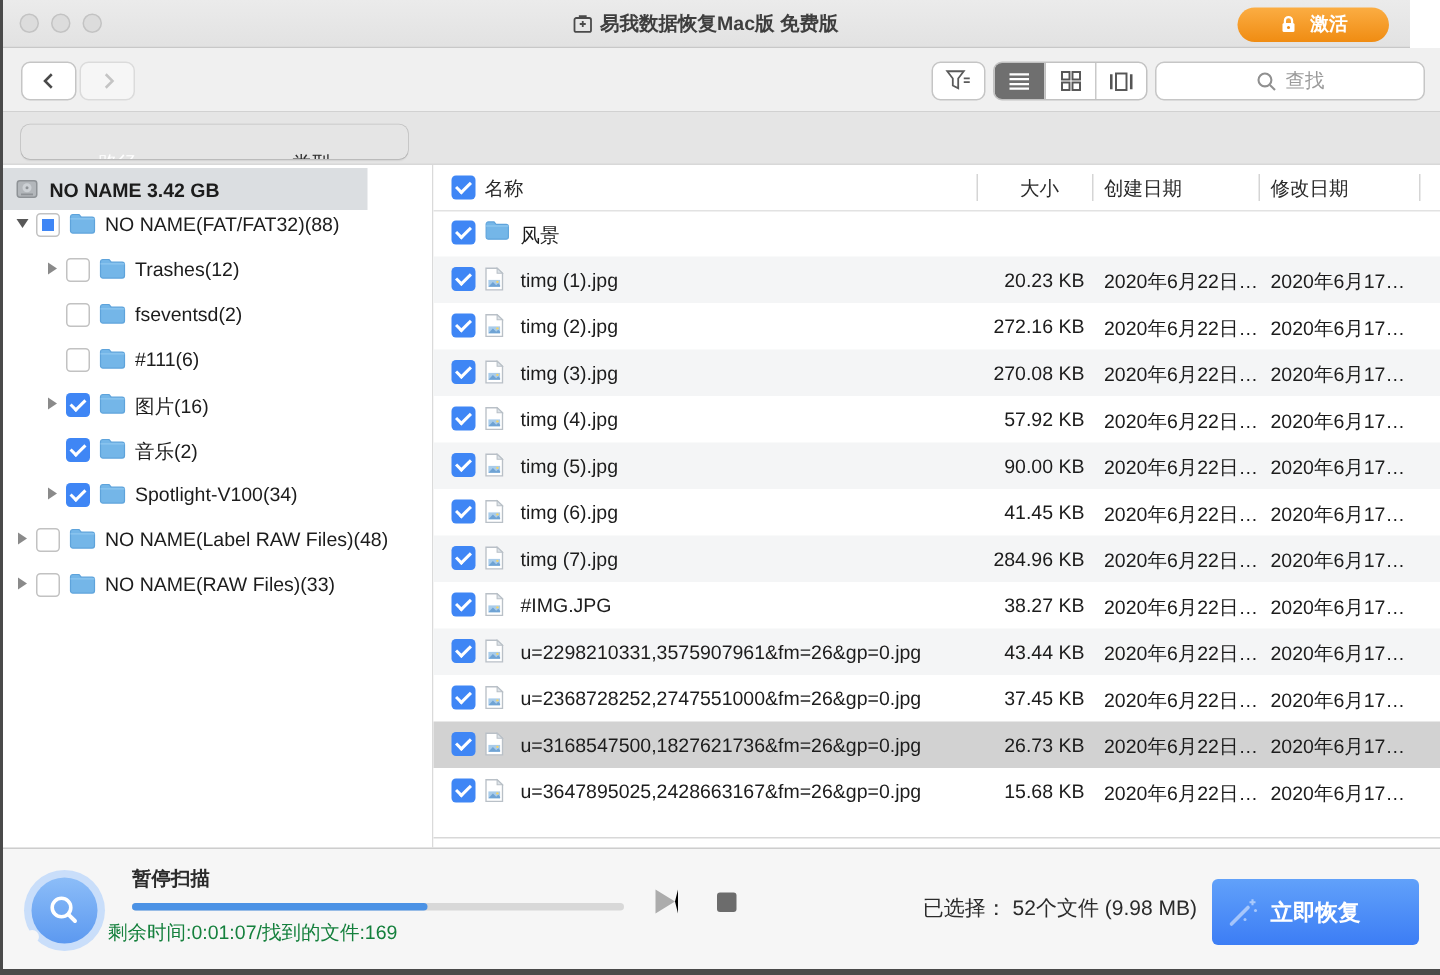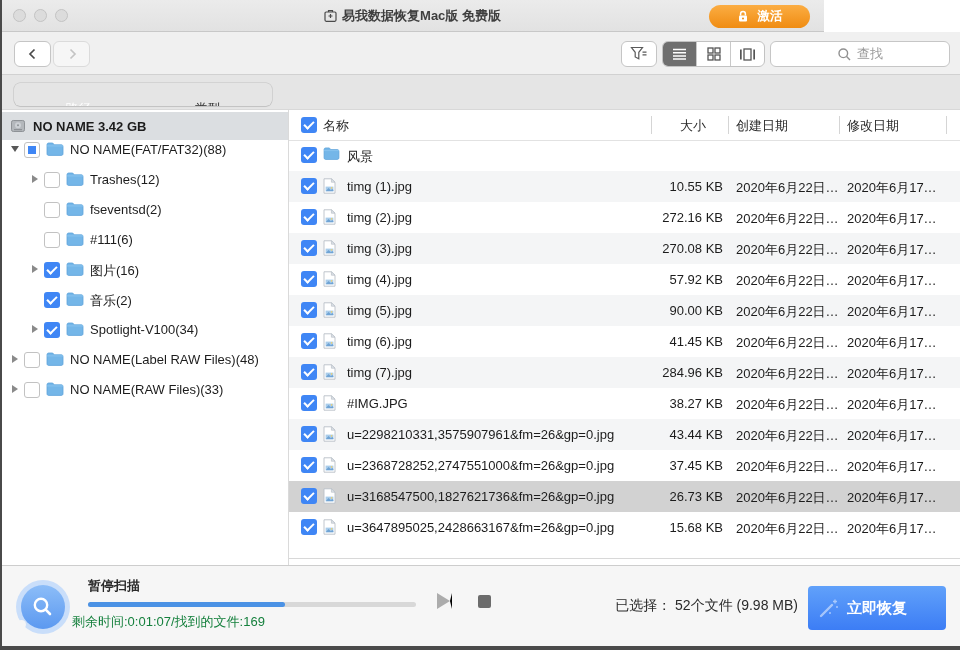--- a/index.html
+++ b/index.html
@@ -1,19 +1,19 @@
 <!DOCTYPE html>
 <html><head>
 <meta charset="utf-8">
 <style>
   html,body{margin:0;padding:0;background:#9a9a9a;}
   .window{position:relative;width:960px;height:650px;overflow:hidden;background:#fff;
           font-family:"Liberation Sans","DejaVu Sans",sans-serif;-webkit-font-smoothing:antialiased;}
   
-  .titlebar{position:absolute;left:0;top:0;width:824px;height:32px;
+  .titlebar{position:absolute;left:0;top:0;width:940px;height:32px;
             background:linear-gradient(#EBEBEB,#E2E2E2);border-bottom:1px solid #C8C8C8;box-sizing:border-box;}
   .traffic{position:absolute;left:13px;top:9px;display:flex;gap:8px;}
   .tl{width:13px;height:13px;border-radius:50%;background:#DCDCDC;border:1px solid #C3C3C3;box-sizing:border-box;}
   .wtitle{position:absolute;left:0;right:0;top:0;height:31px;display:flex;align-items:center;justify-content:center;
           gap:4px;font-size:13px;font-weight:600;color:#3E3E3E;}
   .activate{position:absolute;right:14px;top:5px;width:101px;height:23px;border:none;border-radius:11.5px;
             background:linear-gradient(180deg,#FBAD43,#F08C12);color:#fff;font-size:12.5px;font-weight:700;
             display:flex;align-items:center;justify-content:center;gap:9px;padding:0;font-family:inherit;}
   
   .toolbar{position:absolute;left:0;top:32px;width:960px;height:43px;background:#F0F0F0;
@@ -37,21 +37,21 @@
   .tabstrip{position:absolute;left:0;top:75px;width:960px;height:35px;background:#E5E5E5;
             border-bottom:1px solid #D8D8D8;box-sizing:border-box;}
   .tabctl{position:absolute;left:14px;top:8px;width:258px;height:23px;border-radius:6px;display:flex;overflow:hidden;
           box-shadow:0 0 0 0.5px rgba(0,0,0,.16),0 1px 1px rgba(0,0,0,.08);}
   .tab{flex:1;display:flex;align-items:center;justify-content:center;font-size:13px;margin-top:26px;}
   .tab.active{background:#3C82F7;color:#fff;}
   .tab.inactive{background:#FDFDFD;color:#2E2E2E;}
   
   .sidebar{position:absolute;left:0;top:110px;width:289px;height:455px;background:#fff;
            border-right:1px solid #DADADA;box-sizing:border-box;}
-  .devband{position:absolute;left:0;top:2px;width:288px;height:28px;background:#DBDEE1;display:flex;
+  .devband{position:absolute;left:0;top:2px;width:245px;height:28px;background:#DBDEE1;display:flex;
            align-items:center;gap:7px;padding-left:10px;font-size:13px;font-weight:700;color:#1C1C1C;box-sizing:border-box;}
   #tree{position:absolute;left:0;top:32px;right:1px;}
   .tree-item{height:30px;display:flex;align-items:flex-start;font-size:13px;color:#1C1C1C;white-space:nowrap;}
   .arr{width:13px;height:13px;display:inline-flex;align-items:center;justify-content:center;margin-right:3px;flex:none;}
   .arr-down::before{content:"";border-left:4.5px solid transparent;border-right:4.5px solid transparent;border-top:6px solid #585858;}
   .arr-right::before{content:"";border-top:4.5px solid transparent;border-bottom:4.5px solid transparent;border-left:6px solid #8A8A8A;}
   .cb{width:16px;height:16px;border-radius:3px;position:relative;flex:none;box-sizing:border-box;display:inline-block;}
   .cb-unchecked{background:#fff;border:1px solid #C2C2C2;}
   .cb-partial{background:#fff;border:1px solid #C2C2C2;}
   .cb-partial::after{content:"";position:absolute;left:3px;top:3px;width:8px;height:8px;background:#3F86F5;}
@@ -330,21 +330,21 @@
           <span class="rowicon">
             <svg width="13" height="16" viewBox="0 0 13 16">
      <path d="M1 .8h7.4L12 4.2v11H1z" fill="#fff" stroke="#B9C0C7" stroke-width="0.9"></path>
      <path d="M8.4 .8 12 4.2H8.4z" fill="#DDE3E8" stroke="#B9C0C7" stroke-width="0.7"></path>
      <rect x="2.6" y="8.6" width="7.8" height="4.6" fill="#A9CCEA"></rect>
      <path d="M2.6 13.2 5.6 10l2.2 2.2 1.4-1.3 1.2 1.2v1.1z" fill="#6FA3D4"></path>
      <circle cx="8.6" cy="9.9" r="0.8" fill="#F3D36A"></circle>
    </svg>
           </span>
           <span class="cell-name">timg (1).jpg</span>
-          <span class="cell-size">10.55 KB</span>
+          <span class="cell-size">20.23 KB</span>
           <span class="cell-created">2020年6月22日…</span>
           <span class="cell-modified">2020年6月17…</span>
         </div>
         <div class="trow">
           <span class="cb rowcb cb-checked"></span>
           <span class="rowicon">
             <svg width="13" height="16" viewBox="0 0 13 16">
      <path d="M1 .8h7.4L12 4.2v11H1z" fill="#fff" stroke="#B9C0C7" stroke-width="0.9"></path>
      <path d="M8.4 .8 12 4.2H8.4z" fill="#DDE3E8" stroke="#B9C0C7" stroke-width="0.7"></path>
      <rect x="2.6" y="8.6" width="7.8" height="4.6" fill="#A9CCEA"></rect>

